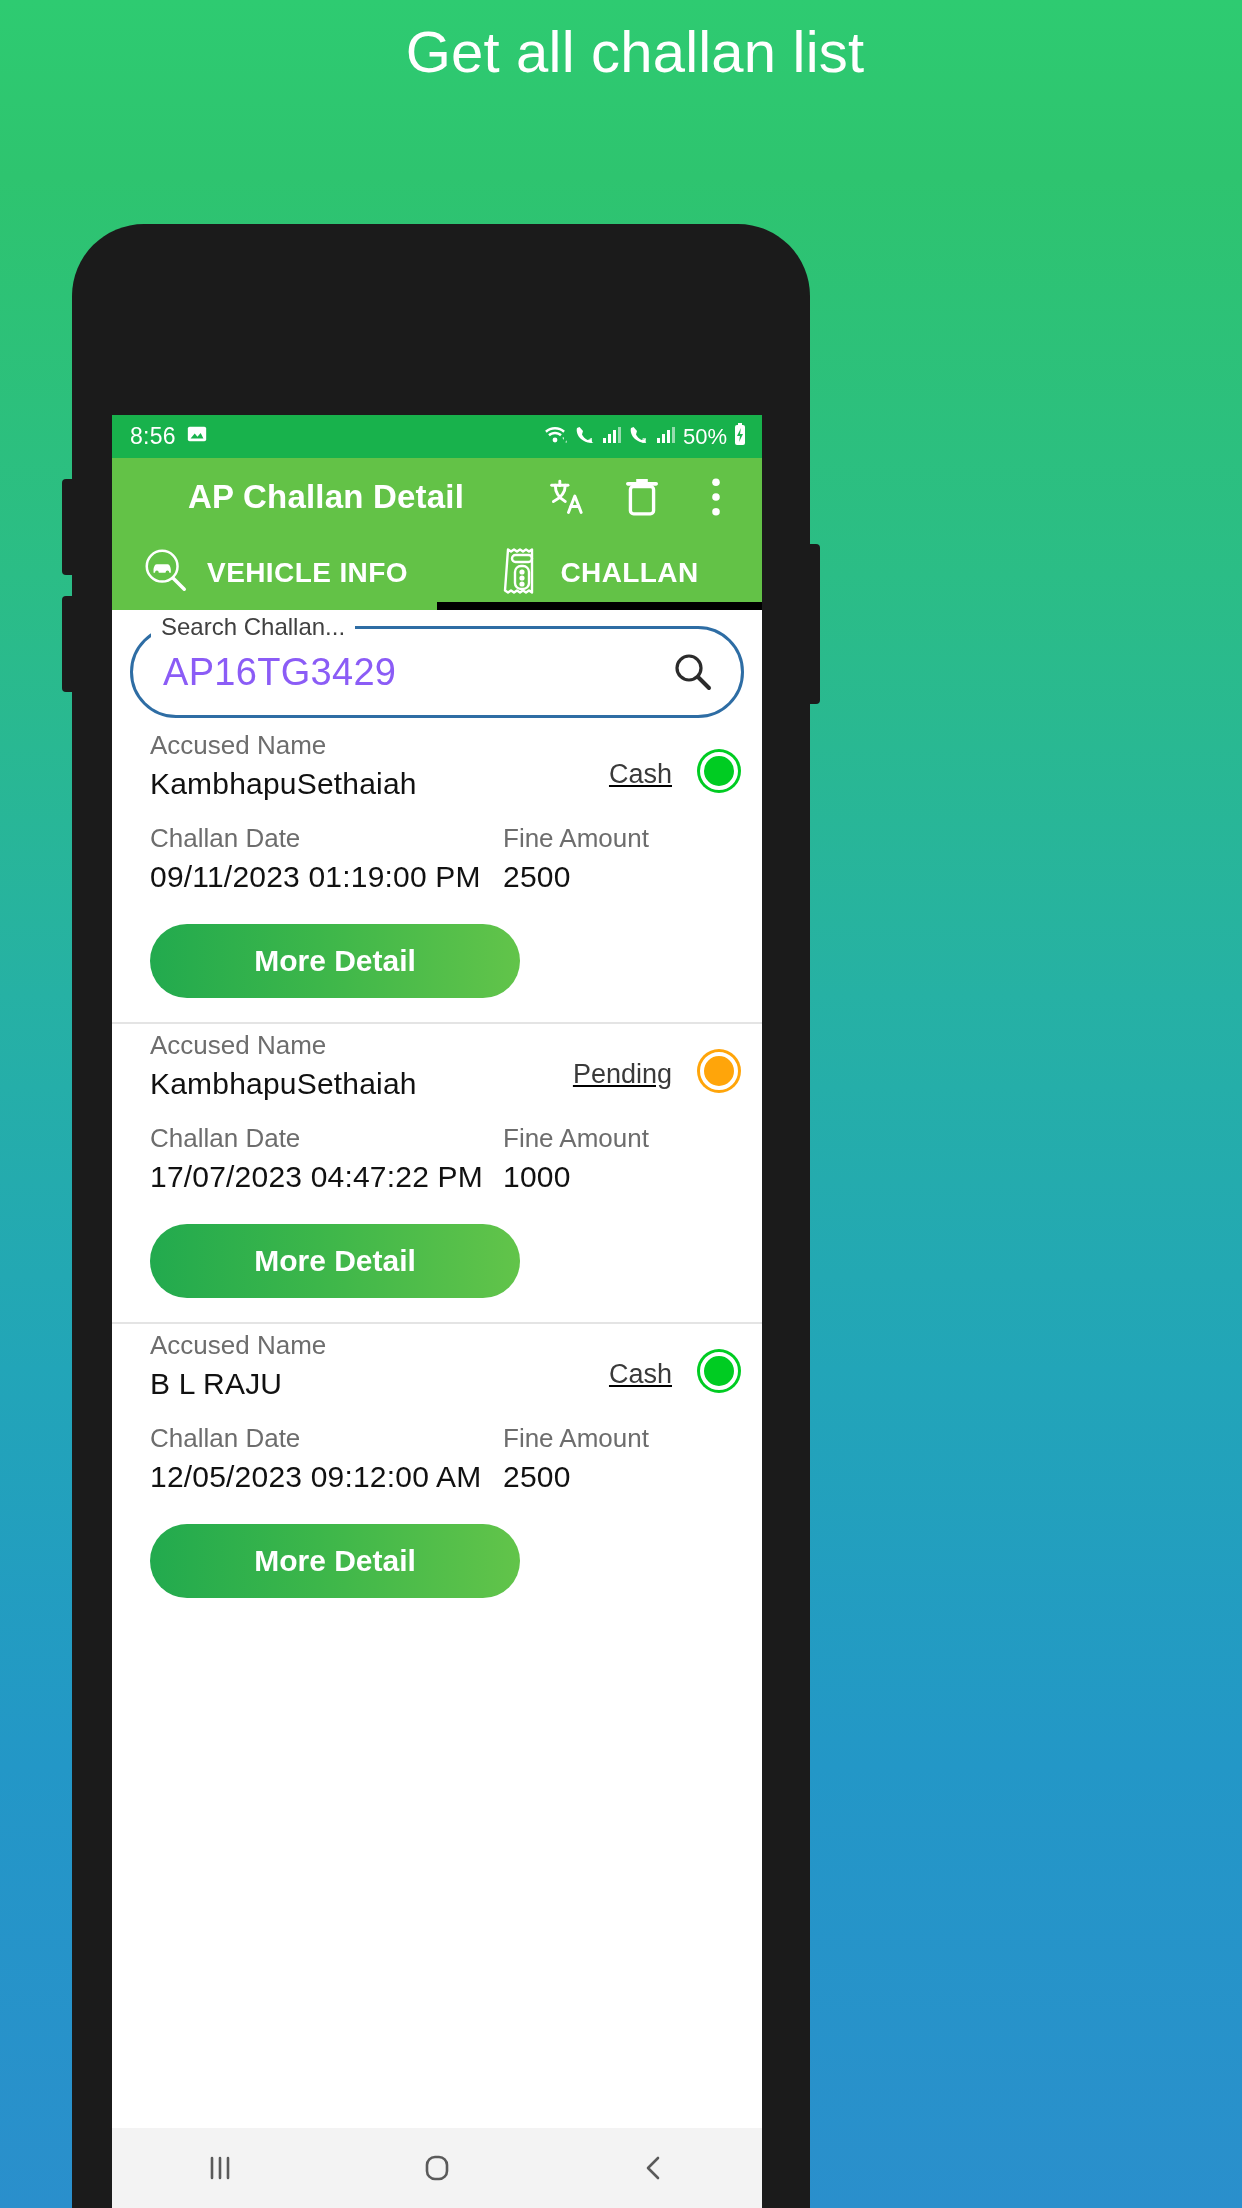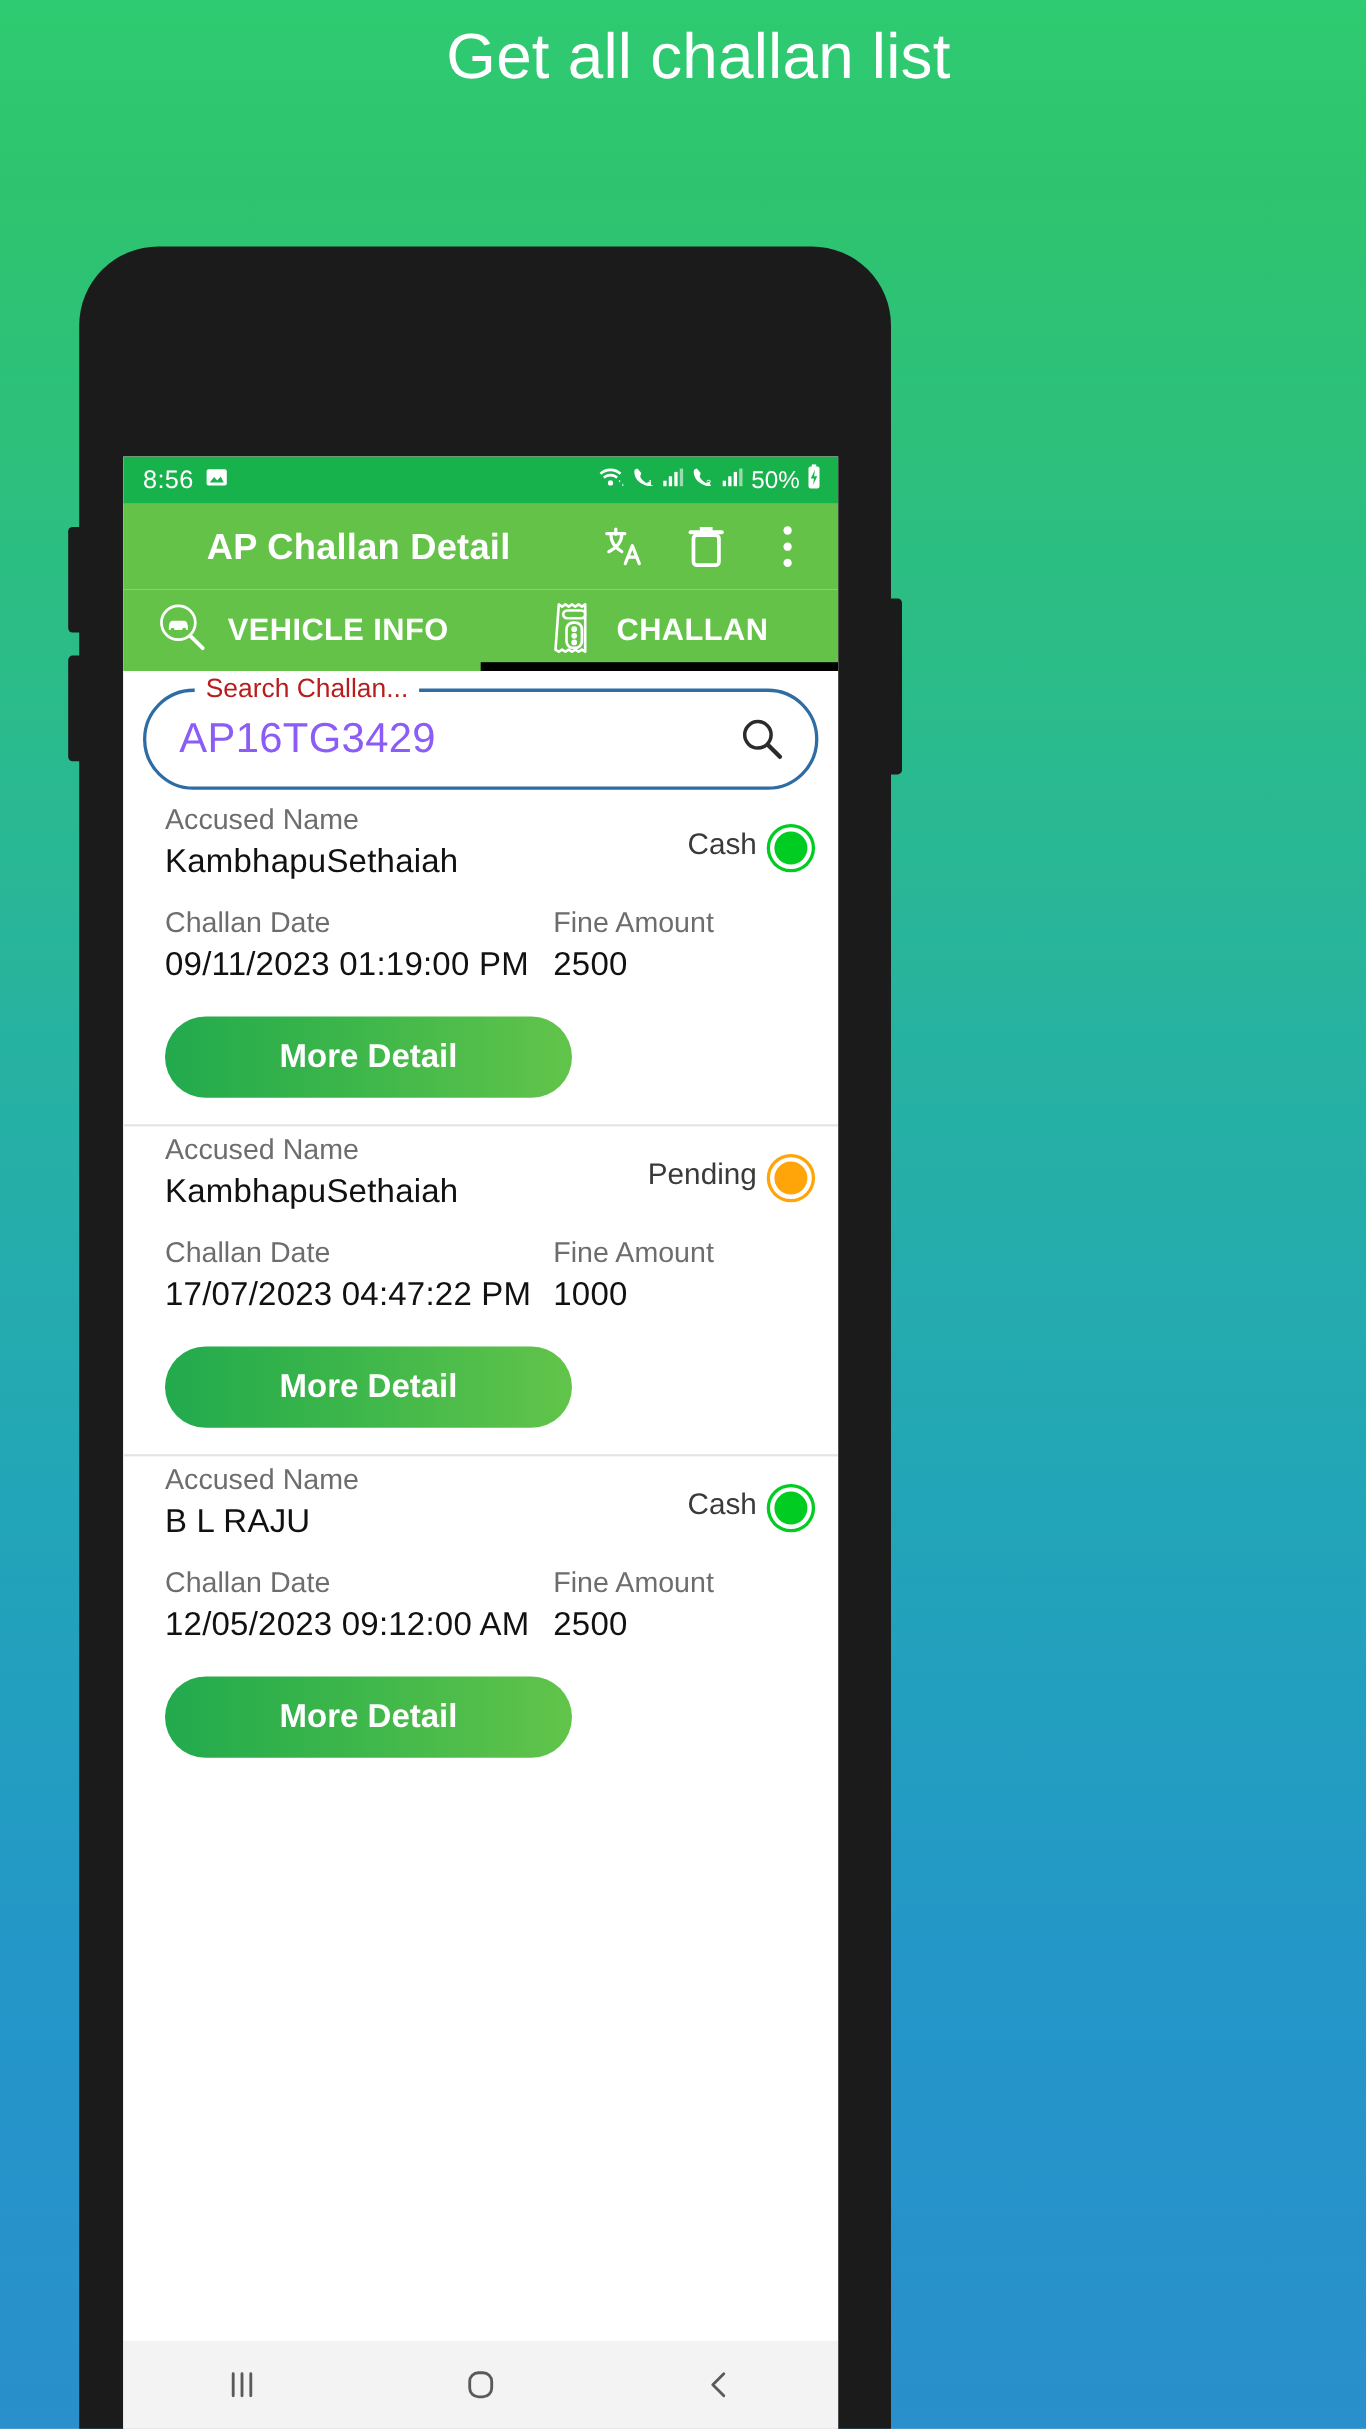--- a/index.html
+++ b/index.html
@@ -85,33 +85,33 @@
   .content{ flex:1 1 auto; background:#ffffff; overflow:hidden; }
 
   
   .searchwrap{ padding:16px 18px 6px 18px; position:relative; }
   .search-box{
     position:relative; height:92px; border:3px solid #2e6da4;
     border-radius:48px; display:flex; align-items:center;
     padding:0 26px 0 30px;
   }
   .search-legend{
-    position:absolute; top:-16px; left:44px; background:#ffffff;
-    padding:0 10px; color:#b91c1c; font-size:24px;
+    position:absolute; top:-16px; left:18px; background:#ffffff;
+    padding:0 10px; color:#404040; font-size:24px;
   }
   .search-value{ font-size:38px; color:#8b5cf6; flex:1 1 auto; letter-spacing:.3px;}
   .search-icon{ width:44px; height:44px; display:flex; align-items:center; justify-content:center; }
 
   
   .card{ padding:6px 24px 0 38px; border-bottom:2px solid #e4e4e4; }
   .card:last-child{ border-bottom:none; }
   .row{ display:flex; justify-content:space-between; align-items:flex-start; }
   .lbl{ font-size:26px; color:#6d6d6d; font-weight:400; }
   .val{ font-size:30px; color:#111111; font-weight:400; margin-top:6px; letter-spacing:.2px;}
-  .status{ display:flex; align-items:flex-start; gap:12px; margin-top:22px; }
+  .status{ display:flex; align-items:flex-end; gap:28px; margin-top:22px;text-decoration:underline; }
   .status-text{ font-size:27px; color:#3a3a3a; }
   .dot{
     width:38px; height:38px; border-radius:50%;
     border:4px solid #ffffff; box-shadow:0 0 0 3px transparent;
     display:inline-block;
   }
   .dot-cash{ background:#00cc22; box-shadow:0 0 0 3px #00cc22; }
   .dot-pending{ background:#ffa50a; box-shadow:0 0 0 3px #ffa50a; }
   .block2{ display:flex; justify-content:space-between; margin-top:22px; }
   .col-right{ width:235px; }

